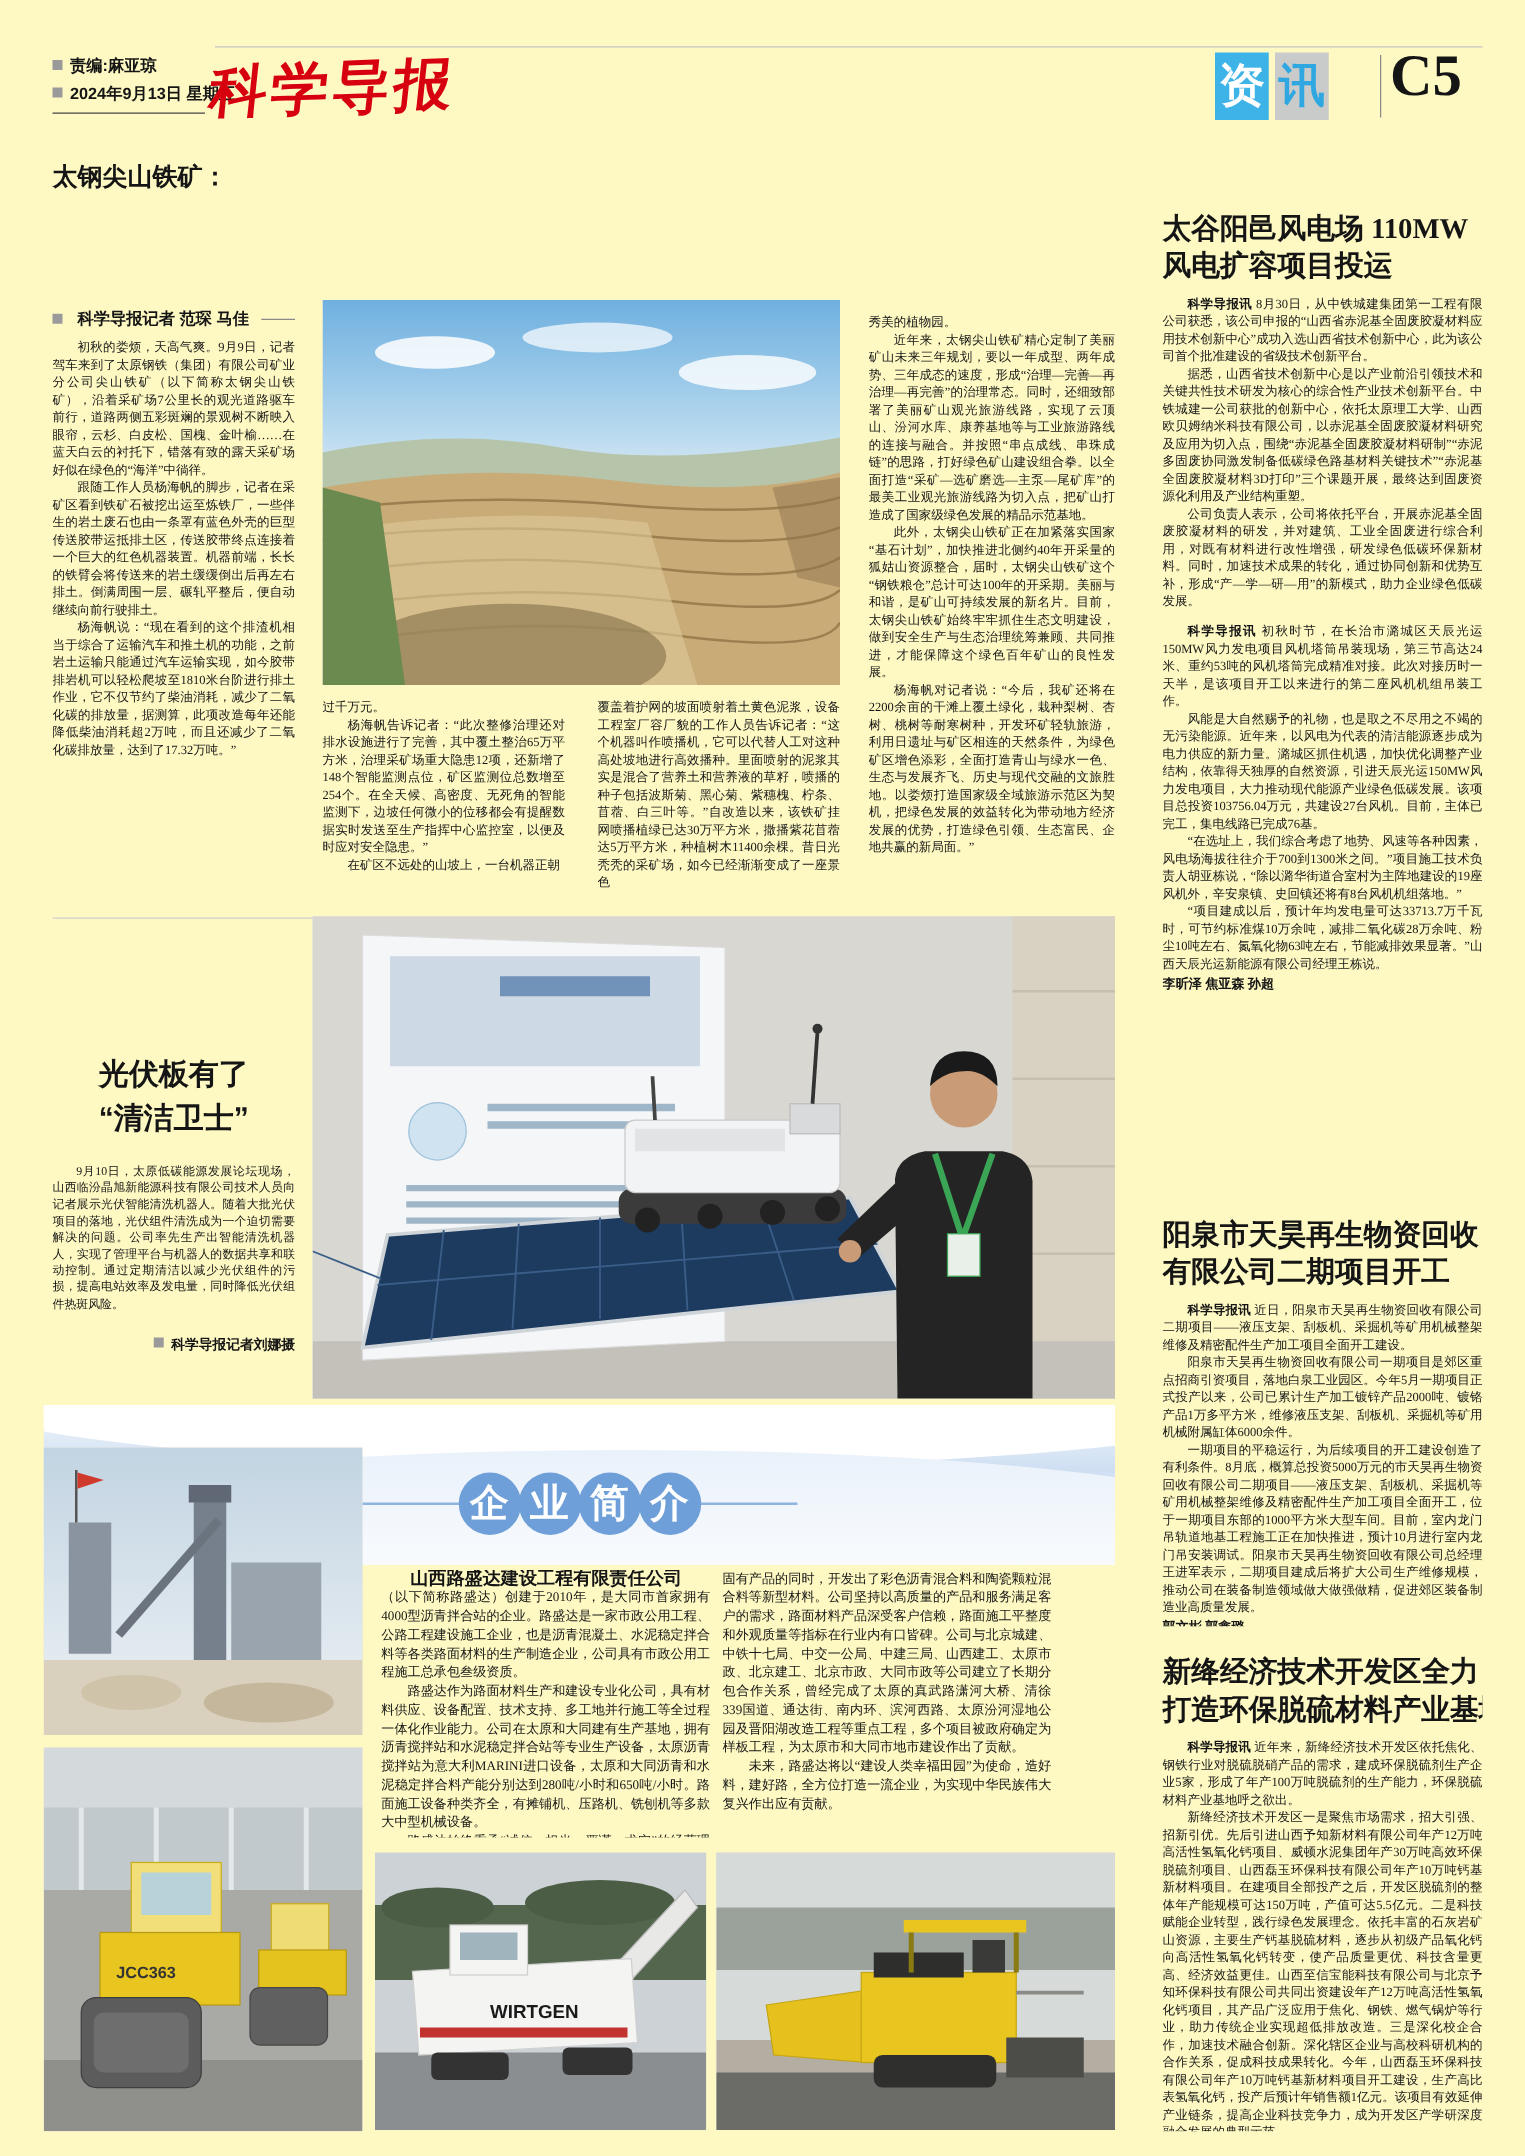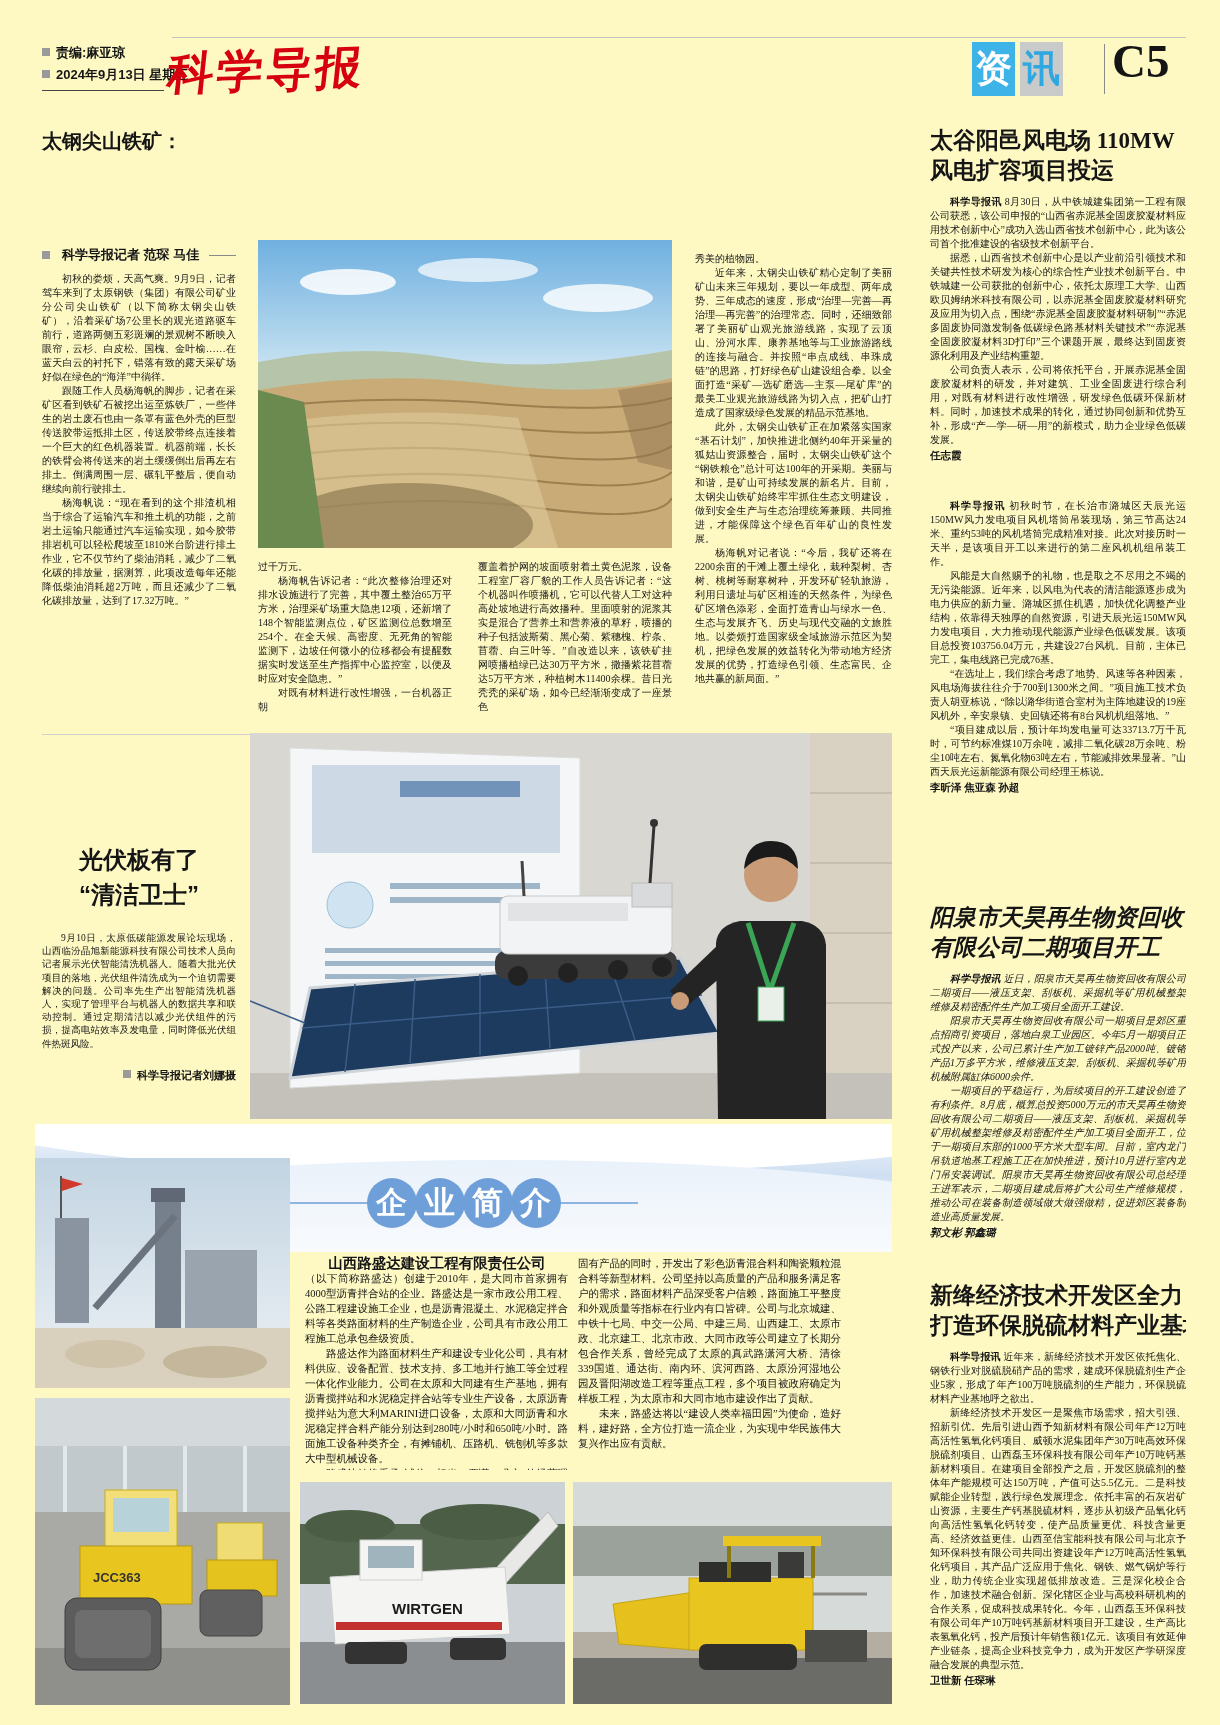--- a/index.html
+++ b/index.html
@@ -61,28 +61,28 @@
          font-weight:bold;text-align:center;line-height:50px;margin:0 -1px;z-index:2;
          font-family:"Liberation Sans","DejaVu Sans",sans-serif;}
   .cp-col{font-size:10.5px;line-height:15px;overflow:hidden;height:214px;}
   .cp-col p{margin:0;text-indent:2em;}
   .cp-col p.noind{text-indent:0;}
   .cp-colL{left:305px;top:1256px;width:263px;}
   .cp-colR{left:578px;top:1256px;width:263px;}
   .cp-title{font-size:14.5px;font-weight:bold;text-indent:1.6em;}
   
   .sb{left:930px;width:256px;overflow:hidden;}
-  .sb-head{font-size:23px;line-height:30px;font-weight:bold;white-space:nowrap;}
+  .sb-head{font-size:23px;line-height:30px;font-weight:bold;white-space:nowrap;margin-top:42px;}
   .sb-body{margin-top:9px;font-size:10px;line-height:14px;text-align:justify;}
   .sb-body p{margin:0;text-indent:2em;}
   .sb-lead{font-weight:bold;}
   .sb-author{text-align:left;font-weight:bold;font-size:10.5px;margin-top:2px;}
   .sb-a1{top:126px;height:360px;}
   .sb-a2{top:490px;height:406px;}
-  .sb-a3{top:903px;height:370px;font-style:italic;}
+  .sb-a3{top:931px;height:370px;}
   .sb-a4{top:1281px;height:424px;}
 </style>
 </head>
 <body>
 
 <div id="page">
 
   <div class="abs top-rule"></div>
   <div class="abs ed-row sans" style="top:44px;">
     <span class="sq"></span><span>责编:麻亚琼</span>
@@ -134,21 +134,21 @@
       <path d="M40 180 Q150 166 260 178 L300 308 L60 308 Z" fill="#e0cb9b" opacity="0.6"></path>
       <ellipse cx="150" cy="285" rx="125" ry="42" fill="#7a6742" opacity="0.55"></ellipse>
       <path d="M0 150 L46 162 L66 308 L0 308 Z" fill="#6b8a4f"></path>
       <path d="M360 150 L414 142 L414 230 L380 222 Z" fill="#8f744e" opacity="0.5"></path>
     </svg>
   </div>
 
   <div class="abs mbody jt col2">
     <p class="noind">过千万元。</p>
     <p>杨海帆告诉记者：“此次整修治理还对排水设施进行了完善，其中覆土整治65万平方米，治理采矿场重大隐患12项，还新增了148个智能监测点位，矿区监测位总数增至254个。在全天候、高密度、无死角的智能监测下，边坡任何微小的位移都会有提醒数据实时发送至生产指挥中心监控室，以便及时应对安全隐患。”</p>
-    <p>对既有材料进行改性增强，一台机器正朝</p>
+    <p>在矿区不远处的山坡上，一台机器正朝</p>
   </div>
   <div class="abs mbody jt col3">
     <p class="noind">覆盖着护网的坡面喷射着土黄色泥浆，设备工程室厂容厂貌的工作人员告诉记者：“这个机器叫作喷播机，它可以代替人工对这种高处坡地进行高效播种。里面喷射的泥浆其实是混合了营养土和营养液的草籽，喷播的种子包括波斯菊、黑心菊、紫穗槐、柠条、苜蓿、白三叶等。”自改造以来，该铁矿挂网喷播植绿已达30万平方米，撒播紫花苜蓿达5万平方米，种植树木11400余棵。昔日光秃秃的采矿场，如今已经渐渐变成了一座景色</p>
   </div>
   <div class="abs mbody jt col4">
     <p class="noind">秀美的植物园。</p>
     <p>近年来，太钢尖山铁矿精心定制了美丽矿山未来三年规划，要以一年成型、两年成势、三年成态的速度，形成“治理—完善—再治理—再完善”的治理常态。同时，还细致部署了美丽矿山观光旅游线路，实现了云顶山、汾河水库、康养基地等与工业旅游路线的连接与融合。并按照“串点成线、串珠成链”的思路，打好绿色矿山建设组合拳。以全面打造“采矿—选矿磨选—主泵—尾矿库”的最美工业观光旅游线路为切入点，把矿山打造成了国家级绿色发展的精品示范基地。</p>
     <p>此外，太钢尖山铁矿正在加紧落实国家“基石计划”，加快推进北侧约40年开采量的狐姑山资源整合，届时，太钢尖山铁矿这个“钢铁粮仓”总计可达100年的开采期。美丽与和谐，是矿山可持续发展的新名片。目前，太钢尖山铁矿始终牢牢抓住生态文明建设，做到安全生产与生态治理统筹兼顾、共同推进，才能保障这个绿色百年矿山的良性发展。</p>
     <p>杨海帆对记者说：“今后，我矿还将在2200余亩的干滩上覆土绿化，栽种梨树、杏树、桃树等耐寒树种，开发环矿轻轨旅游，利用日遗址与矿区相连的天然条件，为绿色矿区增色添彩，全面打造青山与绿水一色、生态与发展齐飞、历史与现代交融的文旅胜地。以娄烦打造国家级全域旅游示范区为契机，把绿色发展的效益转化为带动地方经济发展的优势，打造绿色引领、生态富民、企地共赢的新局面。”</p>
   </div>

